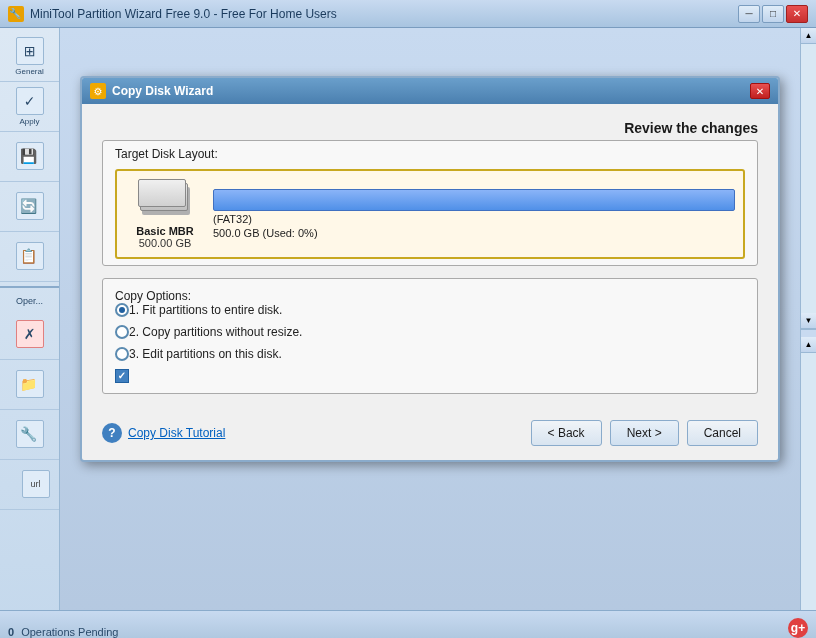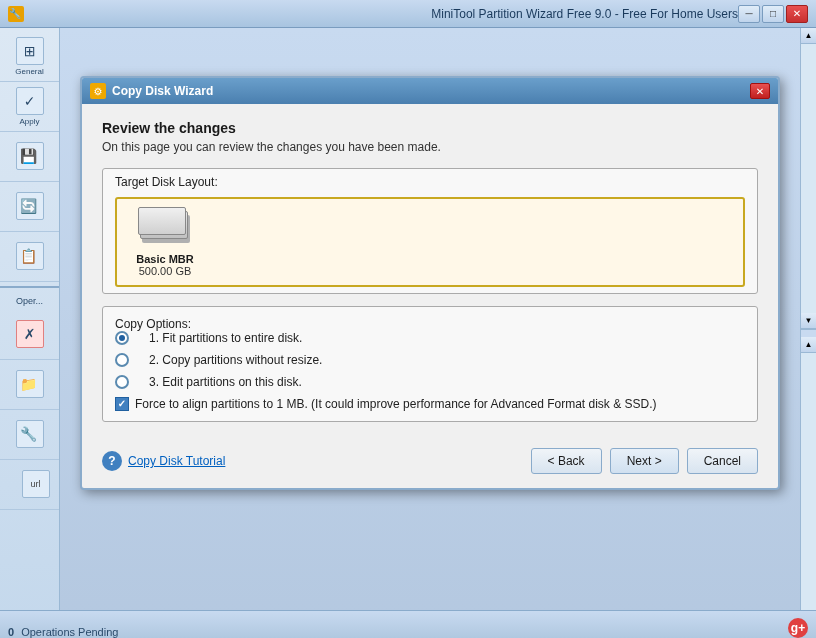--- a/index.html
+++ b/index.html
@@ -32,21 +32,20 @@
       display: flex;
       align-items: center;
       justify-content: center;
       font-size: 10px;
       color: white;
     }
     .title-bar-text {
       font-size: 12px;
       color: #1a3a5c;
       flex: 1;
-      text-align: right;
     }
     .title-bar-controls {
       display: flex;
       gap: 2px;
     }
     .tb-btn {
       width: 22px;
       height: 18px;
       border: 1px solid #7a9cbf;
       background: linear-gradient(to bottom, #e0ecf8, #c0d4ec);
@@ -164,21 +163,21 @@
       display: flex;
       align-items: center;
       justify-content: center;
     }
 
     .dialog-body {
       padding: 16px 20px;
     }
 
     .dialog-header-section {
-      margin-bottom: 14px;
+      text-align: right;
     }
     .dialog-main-title {
       font-size: 14px;
       font-weight: bold;
       color: #1a1a1a;
       margin-bottom: 4px;
     }
     .dialog-subtitle {
       font-size: 12px;
       color: #333;
@@ -253,21 +252,21 @@
     }
     .copy-options-label {
       font-size: 12px;
       color: #222;
     }
 
     .radio-option {
       display: flex;
       align-items: center;
       margin-bottom: 8px;
-      gap: 20px;
+      gap: 0;
       cursor: pointer;
     }
     .radio-circle {
       width: 14px;
       height: 14px;
       border: 2px solid #5a8ab0;
       border-radius: 50%;
       display: flex;
       align-items: center;
       justify-content: center;
@@ -477,40 +476,44 @@
         <div class="dialog-title-bar">
           <div class="dialog-title-icon">⚙</div>
           <span class="dialog-title-text">Copy Disk Wizard</span>
           <div class="dialog-close-btn">✕</div>
         </div>
 
         <div class="dialog-body">
 
           <div class="dialog-header-section">
             <div class="dialog-main-title">Review the changes</div>
-            <div class="dialog-subtitle">On this page you can review the changes you have been made.</div>
           </div>
 
           <div class="section-group">
             <div class="section-label">Target Disk Layout:</div>
             <div class="disk-layout-container">
 
               <div class="disk-icon-box">
 
                 <div style="position:relative; width:54px; height:42px; margin-bottom:4px;">
                   <div style="position:absolute; top:8px; left:4px; width:48px; height:28px; background:#b0b0b0; border-radius:2px;"></div>
                   <div style="position:absolute; top:4px; left:2px; width:48px; height:28px; background:linear-gradient(to bottom,#e8e8e8,#c0c0c0); border:1px solid #888; border-radius:2px; display:flex; align-items:center; justify-content:center;">
                     <div style="width:30px; height:3px; background:#888; border-radius:1px; margin-bottom:2px;"></div>
                   </div>
                   <div style="position:absolute; top:0; left:0; width:48px; height:28px; background:linear-gradient(to bottom,#f0f0f0,#d0d0d0); border:1px solid #888; border-radius:2px;"></div>
                 </div>
                 <span class="disk-label">Basic MBR</span>
                 <span class="disk-size">500.00 GB</span>
               </div>
 
+              <div class="partition-area">
+                <div class="partition-bar"></div>
+                <div class="partition-info">(FAT32)</div>
+                <div class="partition-info">500.0 GB (Used: 0%)</div>
+              </div>
 
             </div>
           </div>
 
           <div class="copy-options-section">
             <div class="copy-options-label">Copy Options:</div>
 
             <div class="radio-option">
               <div class="radio-circle selected"></div>
               <span class="radio-label">1. Fit partitions to entire disk.</span>
@@ -523,21 +526,20 @@
 
             <div class="radio-option">
               <div class="radio-circle"></div>
               <span class="radio-label">3. Edit partitions on this disk.</span>
             </div>
 
             <div class="checkbox-option">
               <div class="checkbox-box checked">
                 <span class="checkbox-check">✓</span>
               </div>
-              <span class="checkbox-label">Force to align partitions to 1 MB.  (It could improve performance for Advanced Format disk &amp; SSD.)</span>
             </div>
 
           </div>
 
         </div>
 
         <div class="dialog-footer">
           <div class="footer-help">
             <div class="help-icon">?</div>
             <span class="help-link">Copy Disk Tutorial</span>

